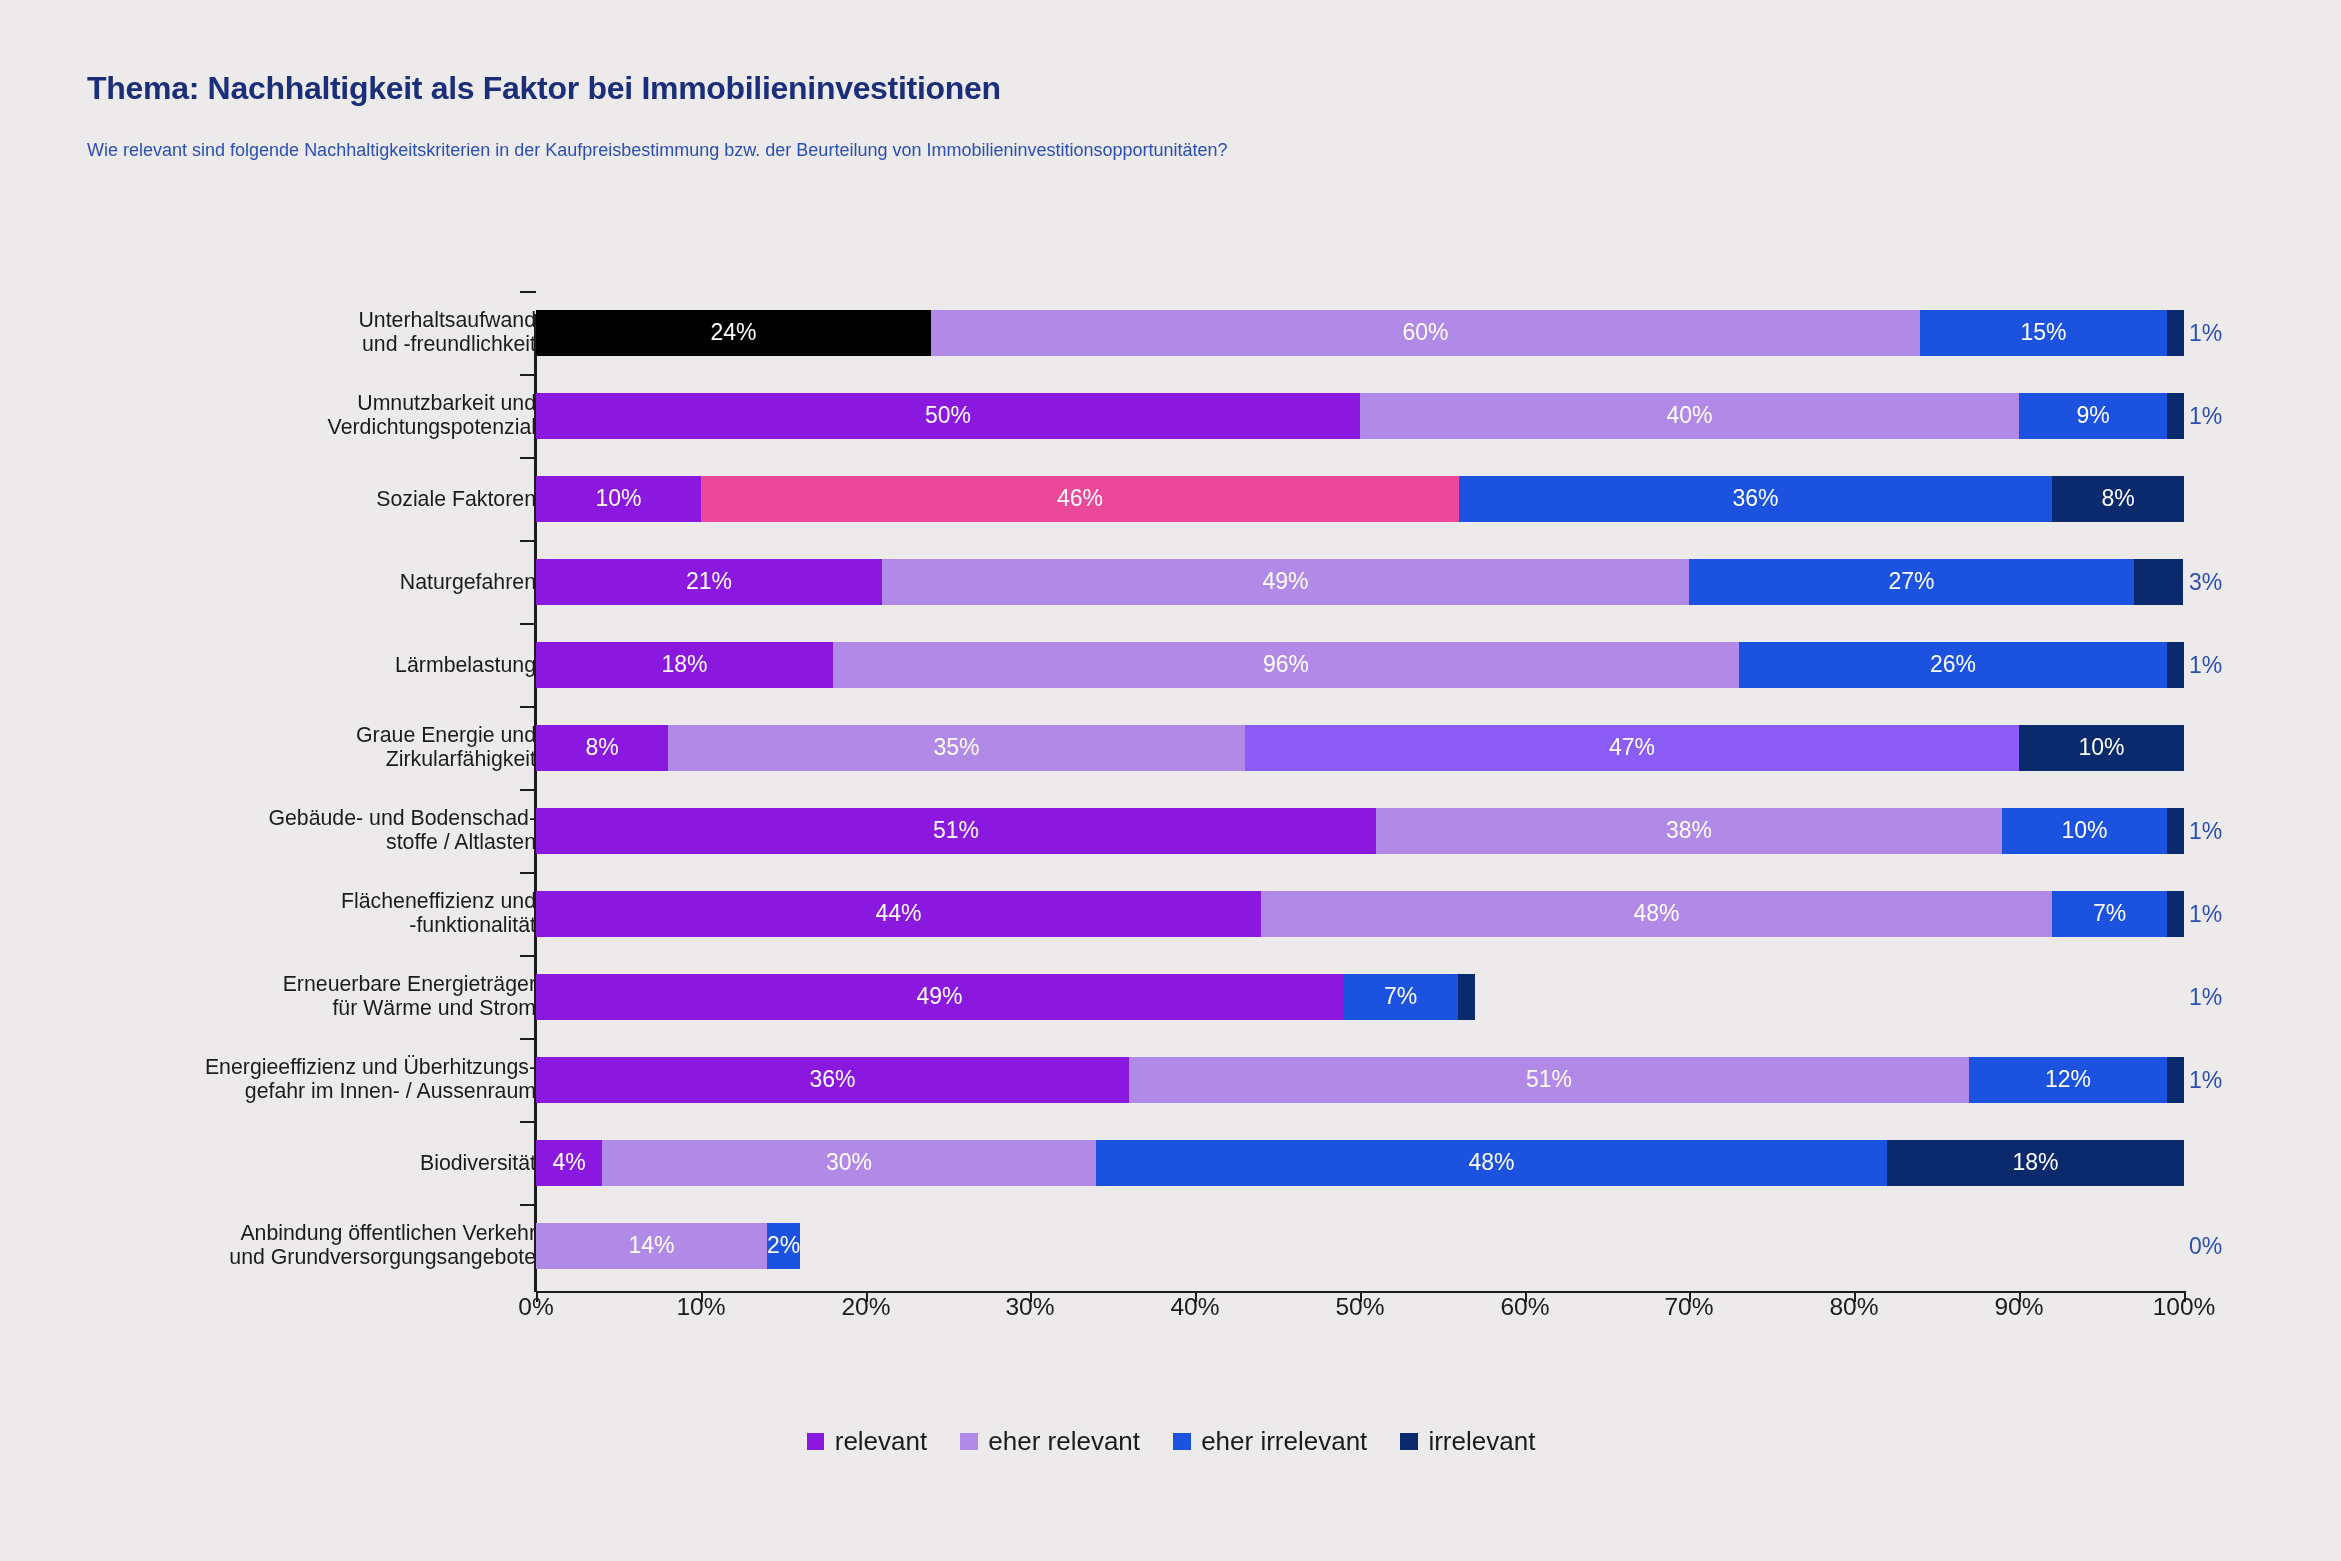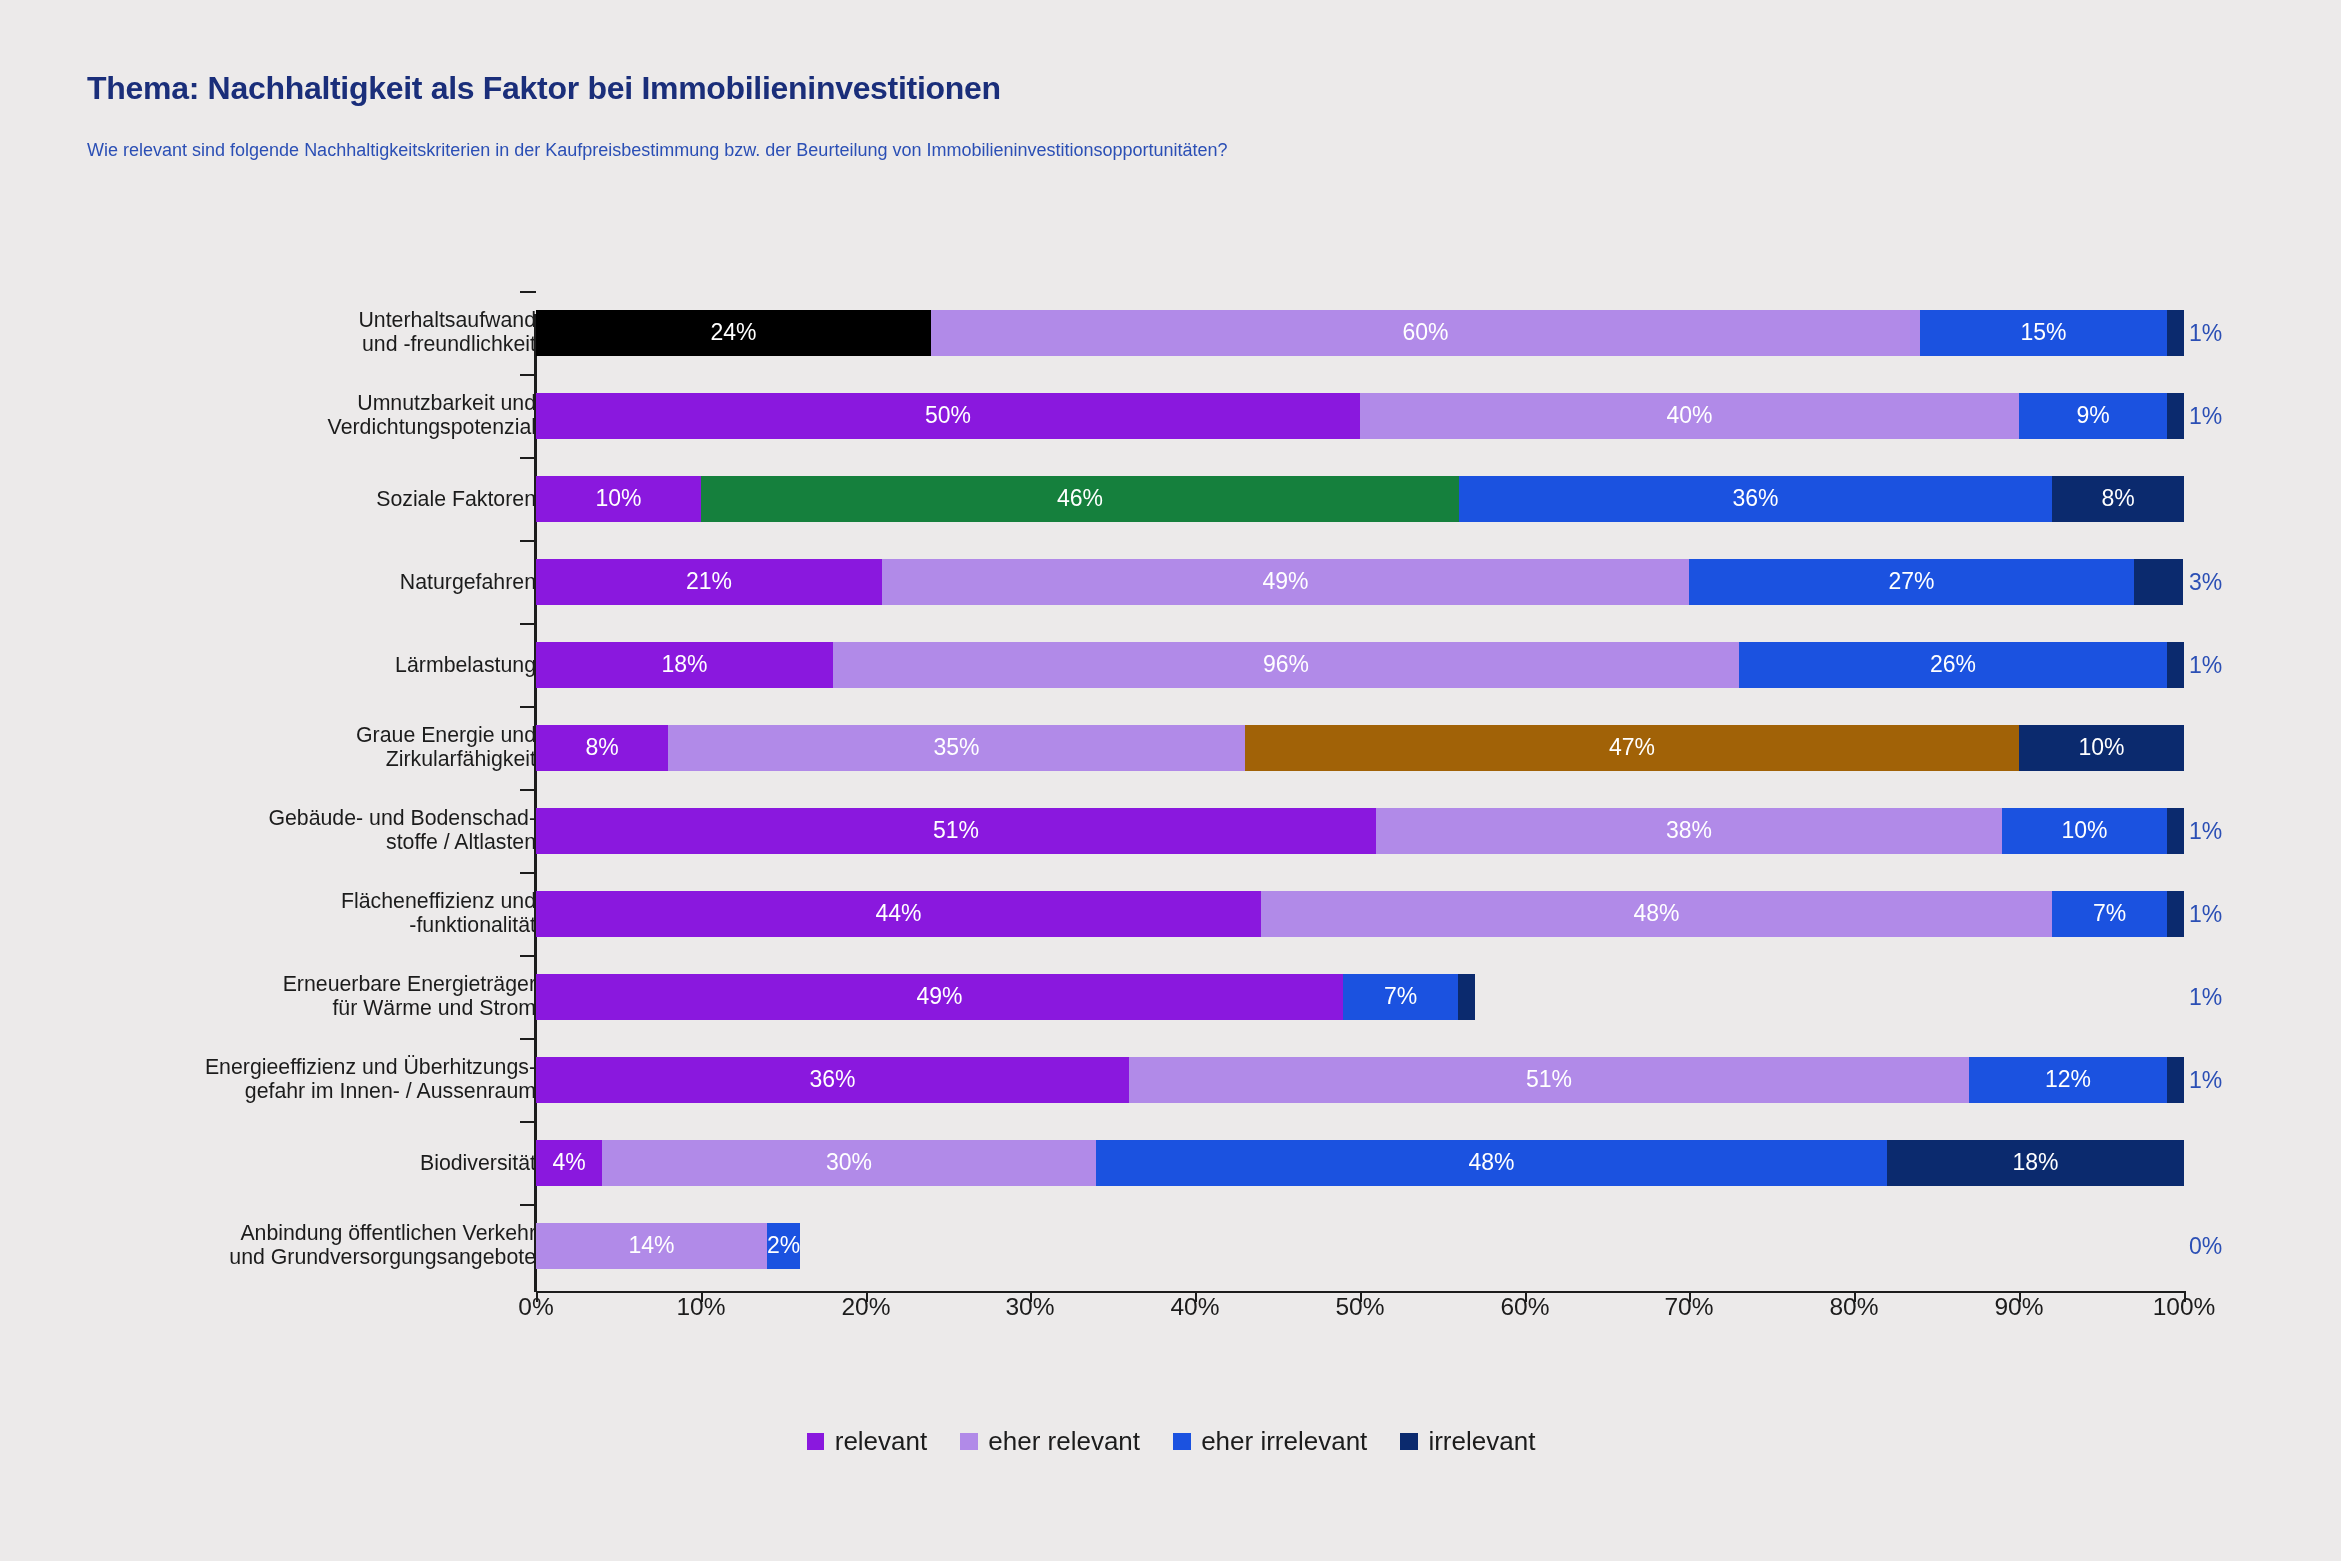--- a/index.html
+++ b/index.html
@@ -203,21 +203,21 @@
           </div>
           <div class="seg-label-out">1%</div>
           <div class="rowtick" style="top: 0px;"></div>
         </div>
         <div class="row">
           <div class="row-label">Soziale Faktoren</div>
           <div class="bar-track">
             <div class="seg" style="background: rgb(138, 24, 222); width: 165px;">
               <span>10%</span>
             </div>
-            <div class="seg" style="background: #15803d; width: 758px;">
+            <div class="seg" style="background: #ec4899; width: 758px;">
               <span>46%</span>
             </div>
             <div class="seg" style="background: rgb(27, 82, 224); width: 593px;">
               <span>36%</span>
             </div>
             <div class="seg" style="background: rgb(11, 42, 110); width: 132px;">
               <span>8%</span>
             </div>
           </div>
           <div class="rowtick" style="top: 0px;"></div>
@@ -259,21 +259,21 @@
         <div class="row">
           <div class="row-label">Graue Energie und
 Zirkularfähigkeit</div>
           <div class="bar-track">
             <div class="seg" style="background: rgb(138, 24, 222); width: 132px;">
               <span>8%</span>
             </div>
             <div class="seg" style="background: rgb(177, 138, 232); width: 577px;">
               <span>35%</span>
             </div>
-            <div class="seg" style="background: #a16207; width: 774px;">
+            <div class="seg" style="background: #8b5cf6; width: 774px;">
               <span>47%</span>
             </div>
             <div class="seg" style="background: rgb(11, 42, 110); width: 165px;">
               <span>10%</span>
             </div>
           </div>
           <div class="rowtick" style="top: 0px;"></div>
         </div>
         <div class="row">
           <div class="row-label">Gebäude- und Bodenschad-

